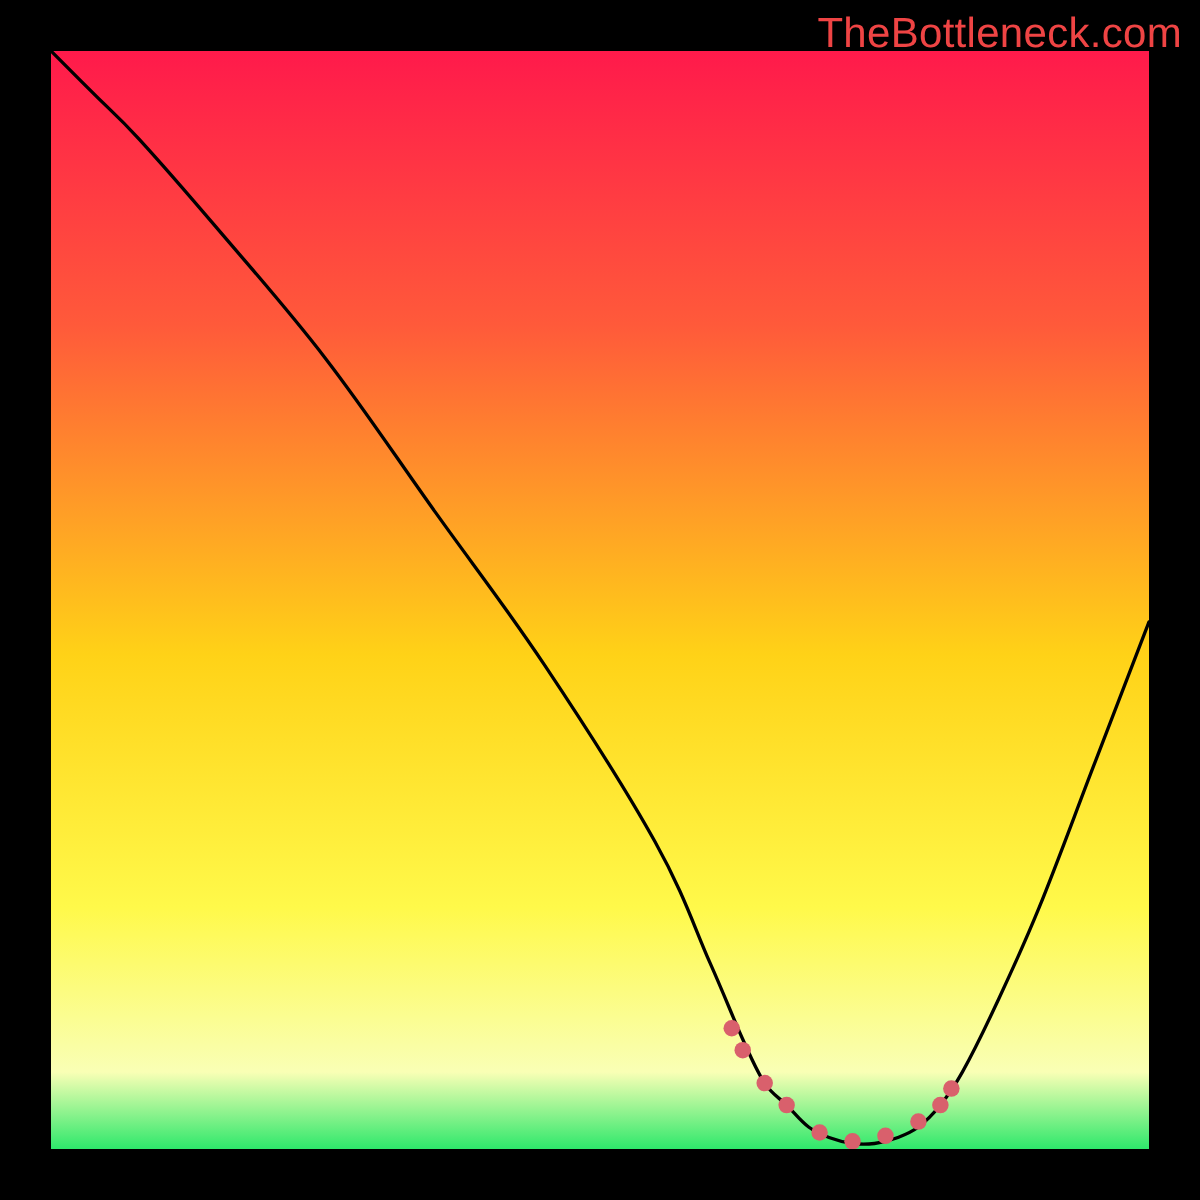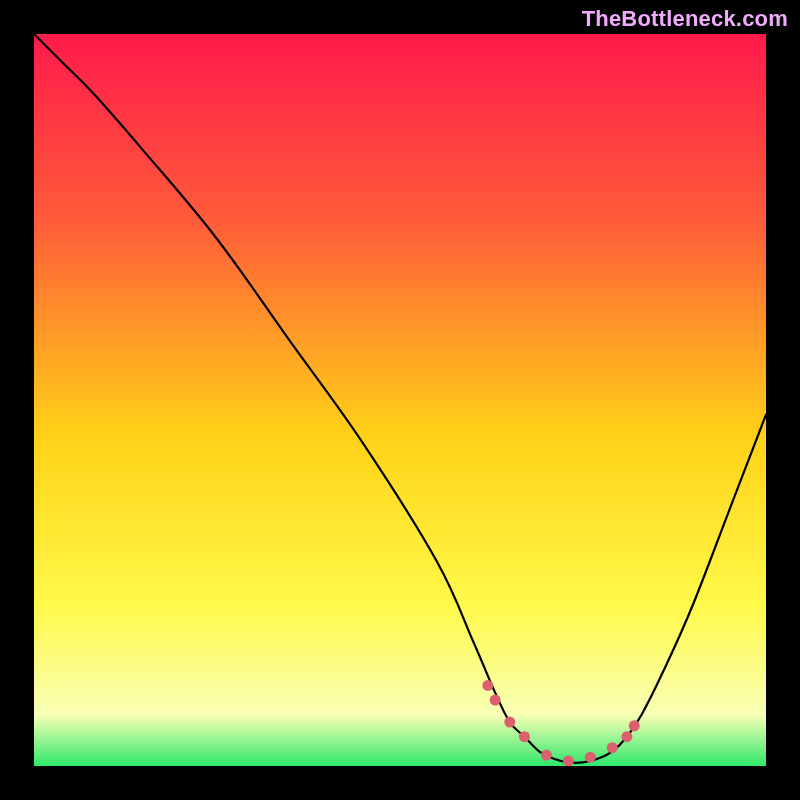--- a/index.html
+++ b/index.html
@@ -15,23 +15,23 @@
     left: 34px;
     top: 34px;
     width: 732px;
     height: 732px;
   }
   .watermark {
     position: absolute;
     top: 6px;
     right: 12px;
     font-family: Arial, Helvetica, sans-serif;
-    font-size: 22px;
-    font-weight: bold;
-    color: #f0abfc;
+    font-size: 28px;
+    font-weight: normal;
+    color: #ef4444;
     letter-spacing: 0.2px;
   }
   svg {
     display: block;
   }
 </style>
 </head>
 <body>
 
 <div class="watermark">TheBottleneck.com</div>

